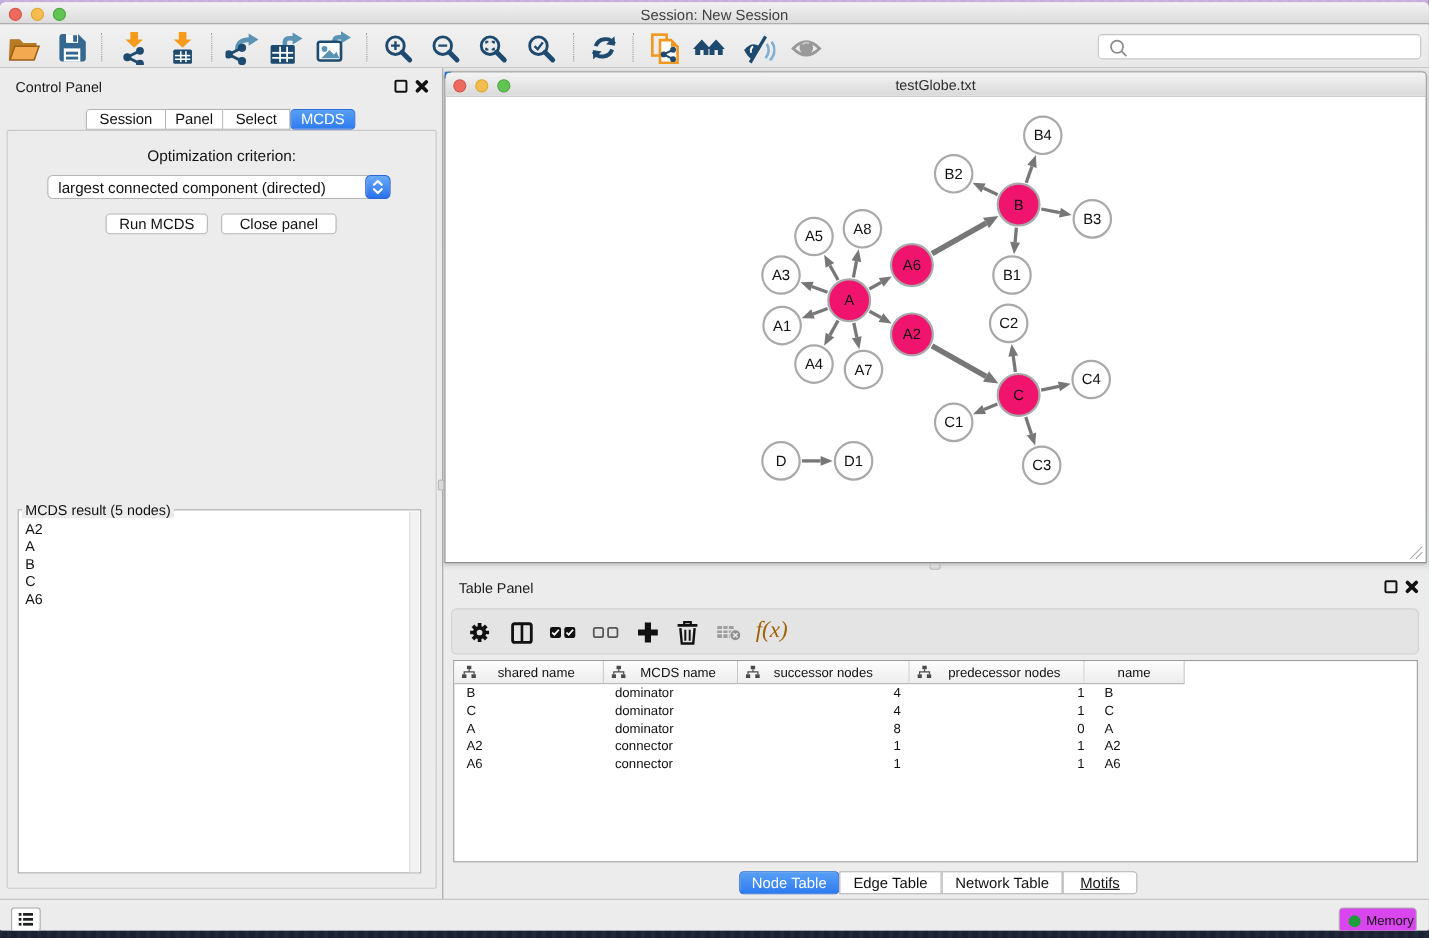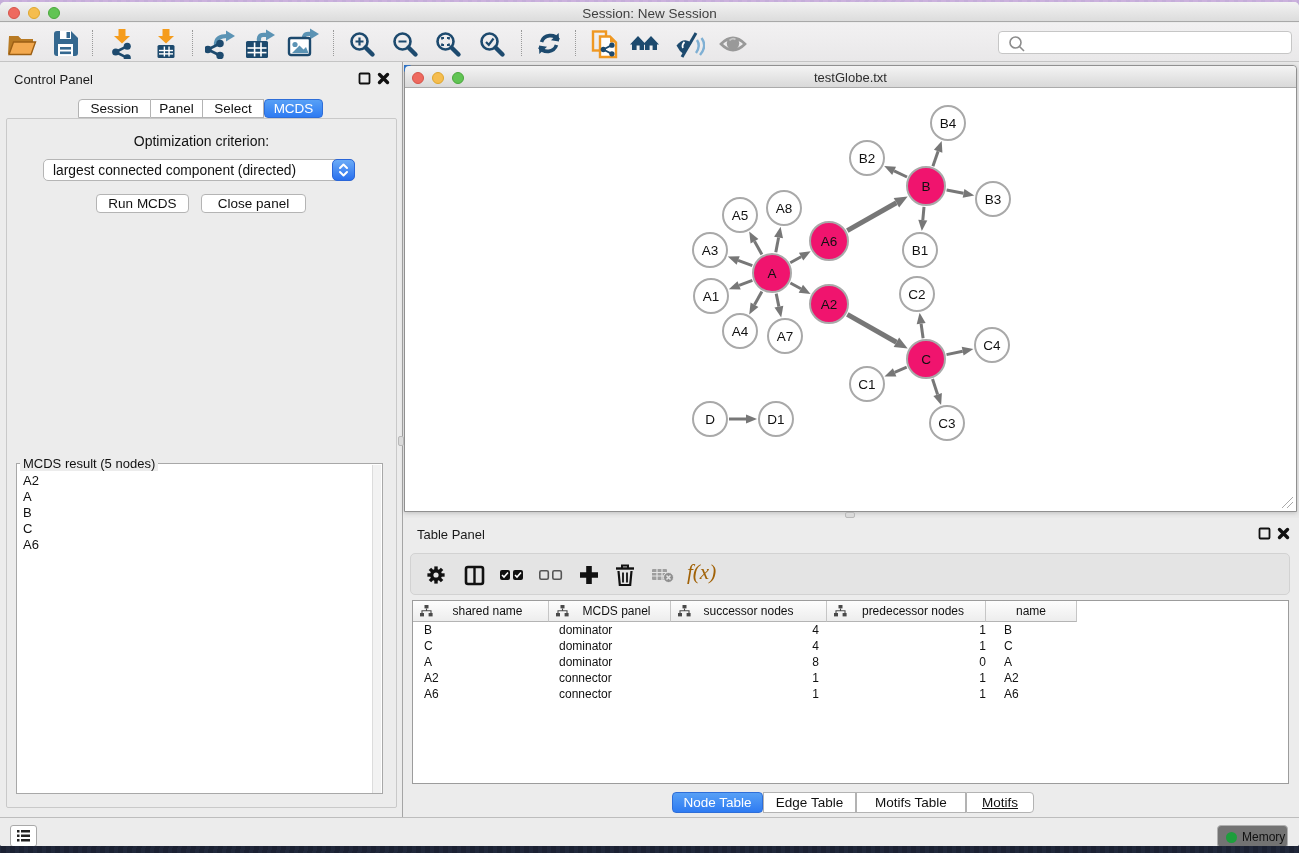--- a/index.html
+++ b/index.html
@@ -59,21 +59,21 @@
   border:1px solid #9c9c9c;padding-left:32px; }
 .hcell { position:absolute; top:0; height:21px; background:linear-gradient(#fdfdfd,#ededed);
   border-right:1px solid #c6c6c6; border-bottom:1px solid #b4b4b4;
   font-size:12px; color:#111; text-align:center; line-height:21px; }
 .trow { position:absolute; font-size:12px; color:#111; }
 .bt { position:absolute; top:274px; height:21px; background:#fff; border:1px solid #b3b3b3;
   font-size:13.5px; color:#111; text-align:center; line-height:19px; }
 
 #status { position:absolute; left:0; top:815px; width:1299px; height:29px;
   background:#ececec; border-top:1px solid #bdbdbd; }
-#membtn { position:absolute; right:11px; top:7px; width:71px; height:23px; background:#737373;
+#membtn { position:absolute; right:11px; top:7px; width:71px; height:23px; background:#d946ef;
   border:1px solid #b0b0b0; border-radius:4px; font-size:12px; color:#111; }
 #listbtn { position:absolute; left:10px; top:7px; width:27px; height:22px; background:#fff;
   border:1px solid #a9a9a9; border-radius:3px; }
 </style></head>
 <body>
 <div id="page">
 <div id="win">
 
   <div id="titlebar">
     <div class="tl" style="left:8px;  background:#ee6a5f; border:1px solid #d5544a;"></div>
@@ -406,21 +406,21 @@
               </g>
               <path d="M6.5 3.4 v2.3 M2 8 v-2.3 h9 V8" stroke="#4a4a4a" stroke-width="1.1" fill="none"></path>
             </svg><span style="margin-left:14px;">shared name</span></div>
       <div class="hcell" style="left:136px;width:122px;"><svg width="13" height="12" viewBox="0 0 13 12" style="position:absolute;left:7px;top:4px;">
               <g fill="#4a4a4a">
                 <rect x="4.5" y="0" width="4" height="3.4"></rect>
                 <rect x="0" y="8" width="4" height="3.4"></rect>
                 <rect x="8.6" y="8" width="4" height="3.4"></rect>
               </g>
               <path d="M6.5 3.4 v2.3 M2 8 v-2.3 h9 V8" stroke="#4a4a4a" stroke-width="1.1" fill="none"></path>
-            </svg><span style="margin-left:14px;">MCDS panel</span></div>
+            </svg><span style="margin-left:14px;">MCDS name</span></div>
       <div class="hcell" style="left:258px;width:156px;"><svg width="13" height="12" viewBox="0 0 13 12" style="position:absolute;left:7px;top:4px;">
               <g fill="#4a4a4a">
                 <rect x="4.5" y="0" width="4" height="3.4"></rect>
                 <rect x="0" y="8" width="4" height="3.4"></rect>
                 <rect x="8.6" y="8" width="4" height="3.4"></rect>
               </g>
               <path d="M6.5 3.4 v2.3 M2 8 v-2.3 h9 V8" stroke="#4a4a4a" stroke-width="1.1" fill="none"></path>
             </svg><span style="">successor nodes</span></div>
       <div class="hcell" style="left:414px;width:159px;"><svg width="13" height="12" viewBox="0 0 13 12" style="position:absolute;left:7px;top:4px;">
               <g fill="#4a4a4a">
@@ -452,21 +452,21 @@
       <div class="trow" style="left:477px;top:70px;width:96px;text-align:right;">1</div>
       <div class="trow" style="left:591px;top:70px;">A2</div>
       <div class="trow" style="left:11px;top:86px;">A6</div>
       <div class="trow" style="left:146px;top:86px;">connector</div>
       <div class="trow" style="left:306px;top:86px;width:100px;text-align:right;">1</div>
       <div class="trow" style="left:477px;top:86px;width:96px;text-align:right;">1</div>
       <div class="trow" style="left:591px;top:86px;">A6</div>
     </div>
     <div class="bt" style="left:268px;width:91px;background:linear-gradient(#57a0f6,#2e7bf2);color:#fff;border-color:#2e6ed8;border-radius:4px;">Node Table</div>
     <div class="bt" style="left:359px;width:93px;">Edge Table</div>
-    <div class="bt" style="left:452px;width:110px;">Motifs Table</div>
+    <div class="bt" style="left:452px;width:110px;">Network Table</div>
     <div class="bt" style="left:562px;width:68px;border-radius:0 4px 4px 0;text-decoration:underline;">Motifs</div>
   </div>
 
   <div style="position:absolute;left:398px;top:434px;width:6px;height:10px;background:#dadada;border:1px solid #b9b9b9;border-radius:2px;"></div>
   <div style="position:absolute;left:845px;top:510px;width:10px;height:6px;background:#dadada;border:1px solid #b9b9b9;border-radius:2px;"></div>
   <div id="status">
     <div id="listbtn">
       <svg width="25" height="20" viewBox="0 0 25 20">
         <g fill="#222">
           <rect x="6" y="4" width="2.5" height="2.5"></rect>

